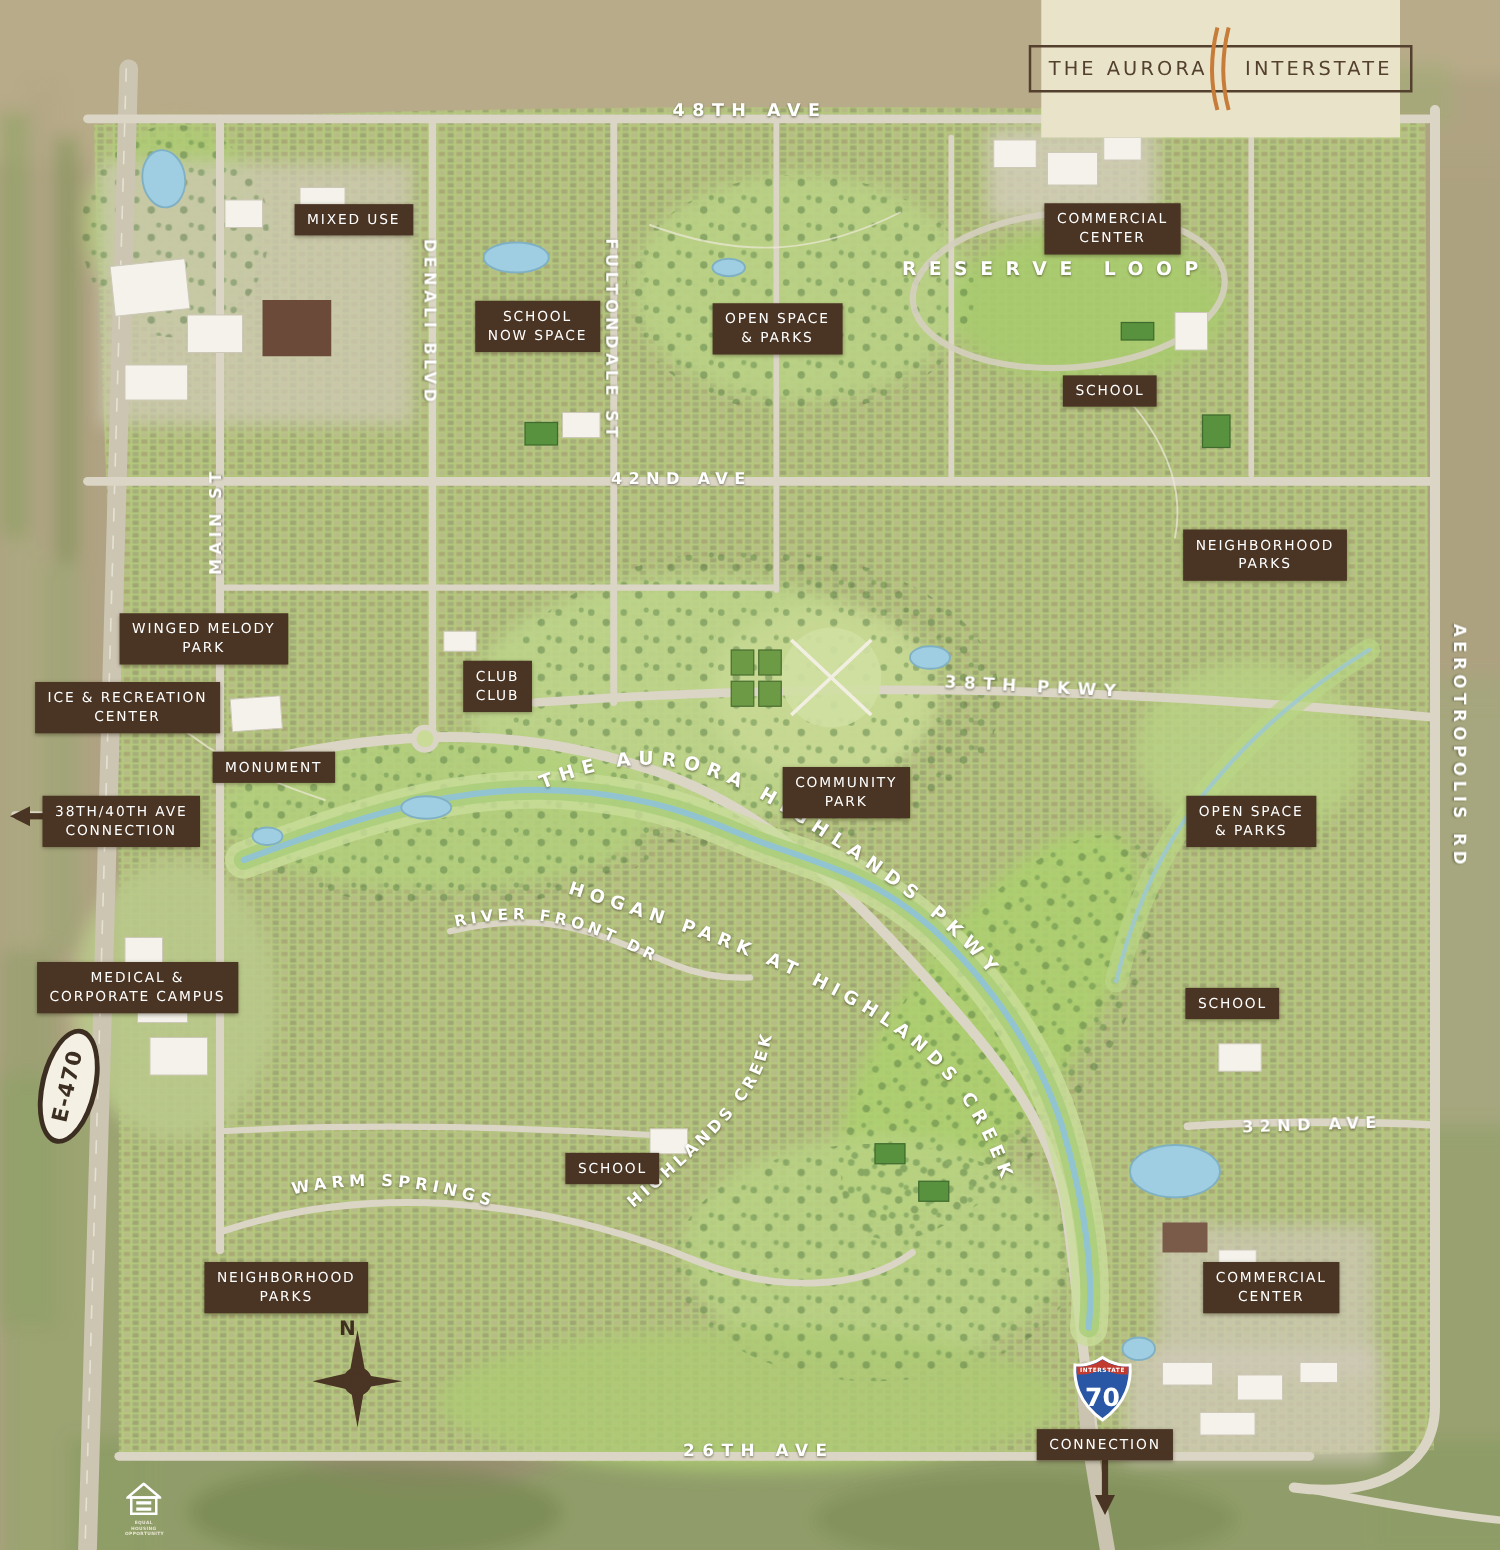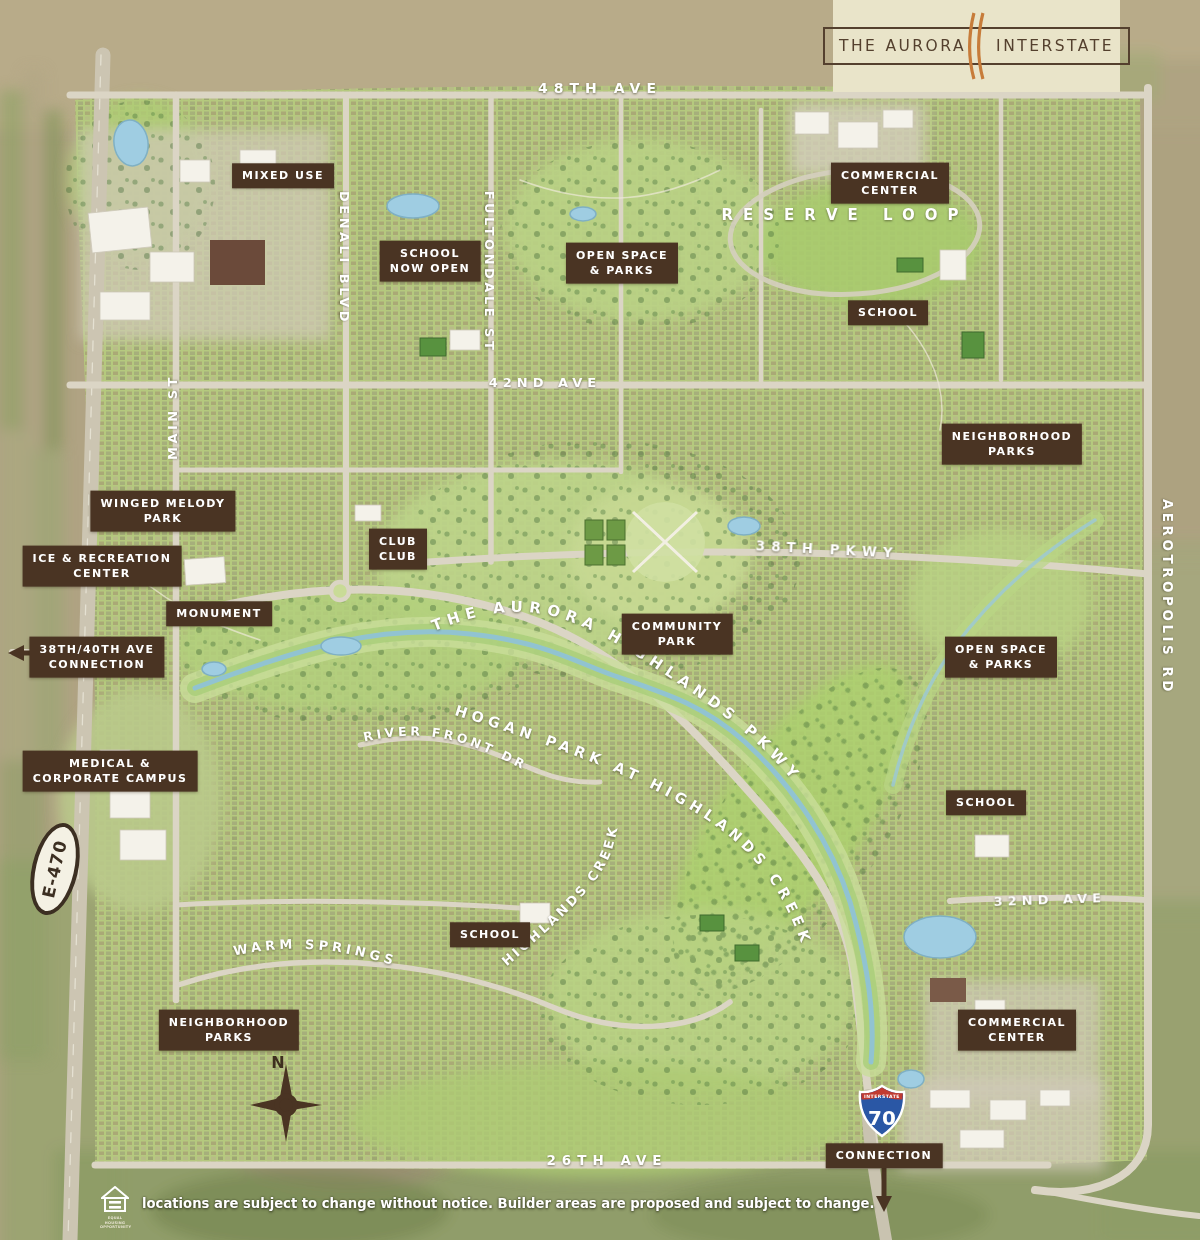--- a/index.html
+++ b/index.html
@@ -3,32 +3,32 @@
 <meta charset="utf-8">
 <style>
   * { margin:0; padding:0; box-sizing:border-box; }
   html,body { width:1200px; height:1240px; overflow:hidden;
     font-family:"DejaVu Sans", sans-serif; }
   #map { position:relative; width:1200px; height:1240px; background:#b0a383; overflow:hidden; }
   #bg { position:absolute; left:0; top:0; }
 
   
   .plabel { position:absolute; transform:translate(-50%,-50%);
-    background:#4a3423; color:#ffffff; font-weight:bold; font-size:11px;
+    background:#4a3423; color:#ffffff; font-weight:normal; font-size:11px;
     letter-spacing:1.5px; line-height:1.4; padding:5px 10px; text-align:center;
     white-space:nowrap; box-shadow:0 1px 3px rgba(40,30,15,.4); z-index:30; }
   .plabel span { display:block; }
   .plabel span:empty { display:none; }
 
   
   .st { fill:#ffffff; font-family:"DejaVu Sans", sans-serif; font-weight:bold;
     filter:drop-shadow(0 1px 1px rgba(55,55,30,.6)); }
 
   
-  #logo { position:absolute; left:833px; top:0; width:287px; height:92px;
+  #logo { position:absolute; left:833px; top:0; width:287px; height:110px;
     background:#e9e4c9; z-index:40; display:flex; align-items:center; justify-content:center; }
   #logo .lbox { position:relative; border:2px solid #54402e; padding:8px 14px;
     display:flex; align-items:center; gap:30px; color:#54402e; font-size:15.5px;
     letter-spacing:2.5px; }
   #logo .w1 { font-weight:normal; margin-right:-22px; }
   #logo .w2, #logo .w3 { font-weight:normal; }
   #logo .slashes { position:absolute; left:50%; top:50%; transform:translate(-58%,-50%); z-index:2; }
 
   
   #e470 { position:absolute; left:32px; top:822px; width:46px; height:94px;
@@ -265,21 +265,21 @@
         <textPath href="#pWsp" startOffset="2">WARM SPRINGS</textPath>
       </text>
     </g>
   </svg>
 
   <div class="plabel" style="left:283px;top:176px">
       <span>MIXED USE</span>
     </div>
   <div class="plabel" style="left:430px;top:261px">
       <span>SCHOOL</span>
-      <span>NOW OPEN</span>
+      <span>NOW SPACE</span>
     </div>
   <div class="plabel" style="left:622px;top:263px">
       <span>OPEN SPACE</span>
       <span>&amp; PARKS</span>
     </div>
   <div class="plabel" style="left:890px;top:183px">
       <span>COMMERCIAL</span>
       <span>CENTER</span>
     </div>
   <div class="plabel" style="left:888px;top:313px">
@@ -309,21 +309,21 @@
       <span>CLUB</span>
     </div>
   <div class="plabel" style="left:677px;top:634px">
       <span>COMMUNITY</span>
       <span>PARK</span>
     </div>
   <div class="plabel" style="left:1001px;top:657px">
       <span>OPEN SPACE</span>
       <span>&amp; PARKS</span>
     </div>
-  <div class="plabel" style="left:110px;top:771px">
+  <div class="plabel" style="left:110px;top:790px">
       <span>MEDICAL &amp;</span>
       <span>CORPORATE CAMPUS</span>
     </div>
   <div class="plabel" style="left:986px;top:803px">
       <span>SCHOOL</span>
     </div>
   <div class="plabel" style="left:490px;top:935px">
       <span>SCHOOL</span>
     </div>
   <div class="plabel" style="left:229px;top:1030px">
@@ -373,17 +373,16 @@
       <svg width="28" height="26" viewBox="0 0 28 26">
         <polygon points="14,1 27,12 1,12" fill="none" stroke="#ffffff" stroke-width="2"></polygon>
         <rect x="4" y="12" width="20" height="13" fill="none" stroke="#ffffff" stroke-width="2"></rect>
         <rect x="8" y="15" width="12" height="2.6" fill="#ffffff"></rect>
         <rect x="8" y="20" width="12" height="2.6" fill="#ffffff"></rect>
       </svg>
       <div class="cap">EQUAL HOUSING</div>
       <div class="cap">OPPORTUNITY</div>
     </div>
     <div class="ftext">
-      <div>locations are subject to change without notice. Builder areas are proposed and subject to change.</div>
     </div>
   </div>
 
 </div>
 
 </body></html>

